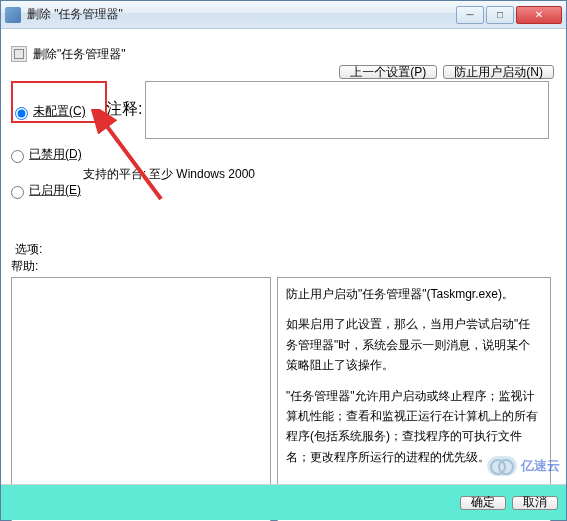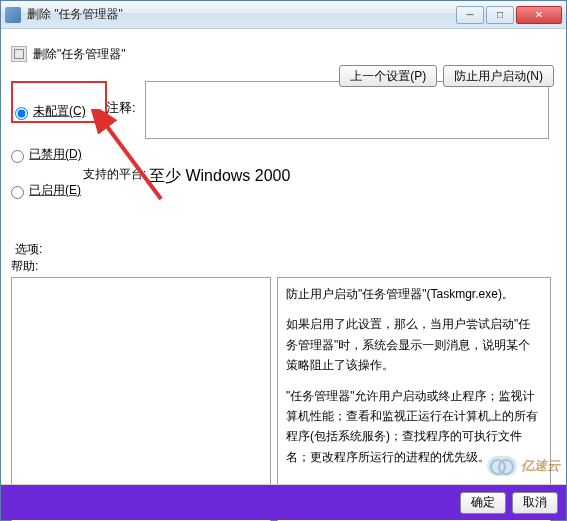--- a/index.html
+++ b/index.html
@@ -10,45 +10,45 @@
     .titlebar-text { flex: 1; color: #1a1a1a; font-size: 12px; }
     .win-btns { display: flex; gap: 2px; }
     .win-btn { width: 28px; height: 18px; border: 1px solid #8aa8c8; background: linear-gradient(to bottom,#f0f6fc,#d8e6f2); border-radius: 2px; display:flex; align-items:center; justify-content:center; font-size:10px; color:#333; }
     .win-btn.close { width: 46px; background: linear-gradient(to bottom,#f08585,#d84545); border-color:#b03030; color:#fff; }
     .content { padding: 8px 10px; position: relative; }
     .header-row { display: flex; align-items: center; height: 34px; }
     .header-icon { width: 16px; height: 16px; margin-right: 6px; background:#e8e8e8; border:1px solid #b0b0b0; display:inline-block; position:relative; }
     .header-icon::after{content:"";position:absolute;inset:2px;border:1px solid #888;}
     .header-text { font-size: 12px; color: #000; }
     .nav-btns { position: absolute; right: 12px; top: 36px; display: flex; gap: 6px; }
-    .btn { height: 22px; padding: 0 10px; background: linear-gradient(to bottom,#fdfdfd,#e8e8e8); border: 1px solid #888; border-radius: 3px; font-size: 12px; display:flex; align-items:center; cursor:pointer; }
+    .btn { height: 14px; padding: 0 10px; background: linear-gradient(to bottom,#fdfdfd,#e8e8e8); border: 1px solid #888; border-radius: 3px; font-size: 12px; display:flex; align-items:center; cursor:pointer; }
     .config-area { margin-top: 10px; display: flex; }
     .radio-col { width: 110px; padding-top: 2px; }
     .radio-item { display: flex; align-items: flex-end; height: 36px; font-size: 12px; cursor:pointer; }
     .radio-item input { margin-right: 5px; }
     .radio-item span { text-decoration: underline; text-decoration-color: #555; }
     .radio-highlight { border: 2px solid #e03030; padding: 1px 2px; margin-top:-2px; margin-bottom:4px; width:96px; }
-    .comment-label { position:absolute; left:105px; top:70px; font-size:13px; }
+    .comment-label { position:absolute; left:105px; top:70px; font-size:16px; }
     .comment-box { margin-left: 24px; width: 404px; height: 58px; background: #fff; border: 1px solid #a0a0a0; }
     .platform-label { position:absolute; left:82px; top:137px; font-size:12px; }
-    .platform-text { position:absolute; left:148px; top:137px; font-size:16px; }
+    .platform-text { position:absolute; left:148px; top:137px; font-size:12px; }
     .arrow-svg { position:absolute; left:90px; top:80px; pointer-events:none; }
     .section-labels { display:flex; margin-top:42px;flex-direction:column; }
     .section-labels div:first-child { width:266px; padding-left:4px; }
     .panes { display:flex; gap:6px; margin-top:2px; }
     .pane { border:1px solid #a0a0a0; background:#fff; height:264px; }
     .pane.left { width:260px; }
     .pane.right { width:274px; padding:6px 8px; line-height:1.7; font-size:12px; color:#000; }
     .pane.right p { margin-bottom:10px; }
-    .bottom-bar { position:absolute; bottom:0; left:0; right:0; height:36px; background:#6d28d9; border-top:1px solid #d0d0d0; display:flex; align-items:center; justify-content:flex-end; padding-right:8px; gap:6px; }
+    .bottom-bar { position:absolute; bottom:0; left:0; right:0; height:36px; background:#5eead4; border-top:1px solid #d0d0d0; display:flex; align-items:center; justify-content:flex-end; padding-right:8px; gap:6px; }
     .watermark { position:absolute; right:6px; bottom:44px; display:flex; align-items:center; gap:4px; opacity:0.55; }
     .watermark-circ { width:30px; height:20px; border-radius:10px; background:#b8d4e8; position:relative; }
     .watermark-circ::before,.watermark-circ::after{content:"";position:absolute;width:12px;height:12px;border:2px solid #5a8fb8;border-radius:50%;top:3px;}
     .watermark-circ::before{left:3px;} .watermark-circ::after{left:11px;}
-    .watermark-txt{font-size:13px;color:#a16207;font-weight:bold;font-style:italic;}
+    .watermark-txt{font-size:13px;color:#1d4ed8;font-weight:bold;}
   </style>
 </head>
 <body>
 
 <div class="window">
   <div class="titlebar">
     <span class="titlebar-icon"></span>
     <span class="titlebar-text">删除 "任务管理器"</span>
     <div class="win-btns">
       <div class="win-btn">─</div>

